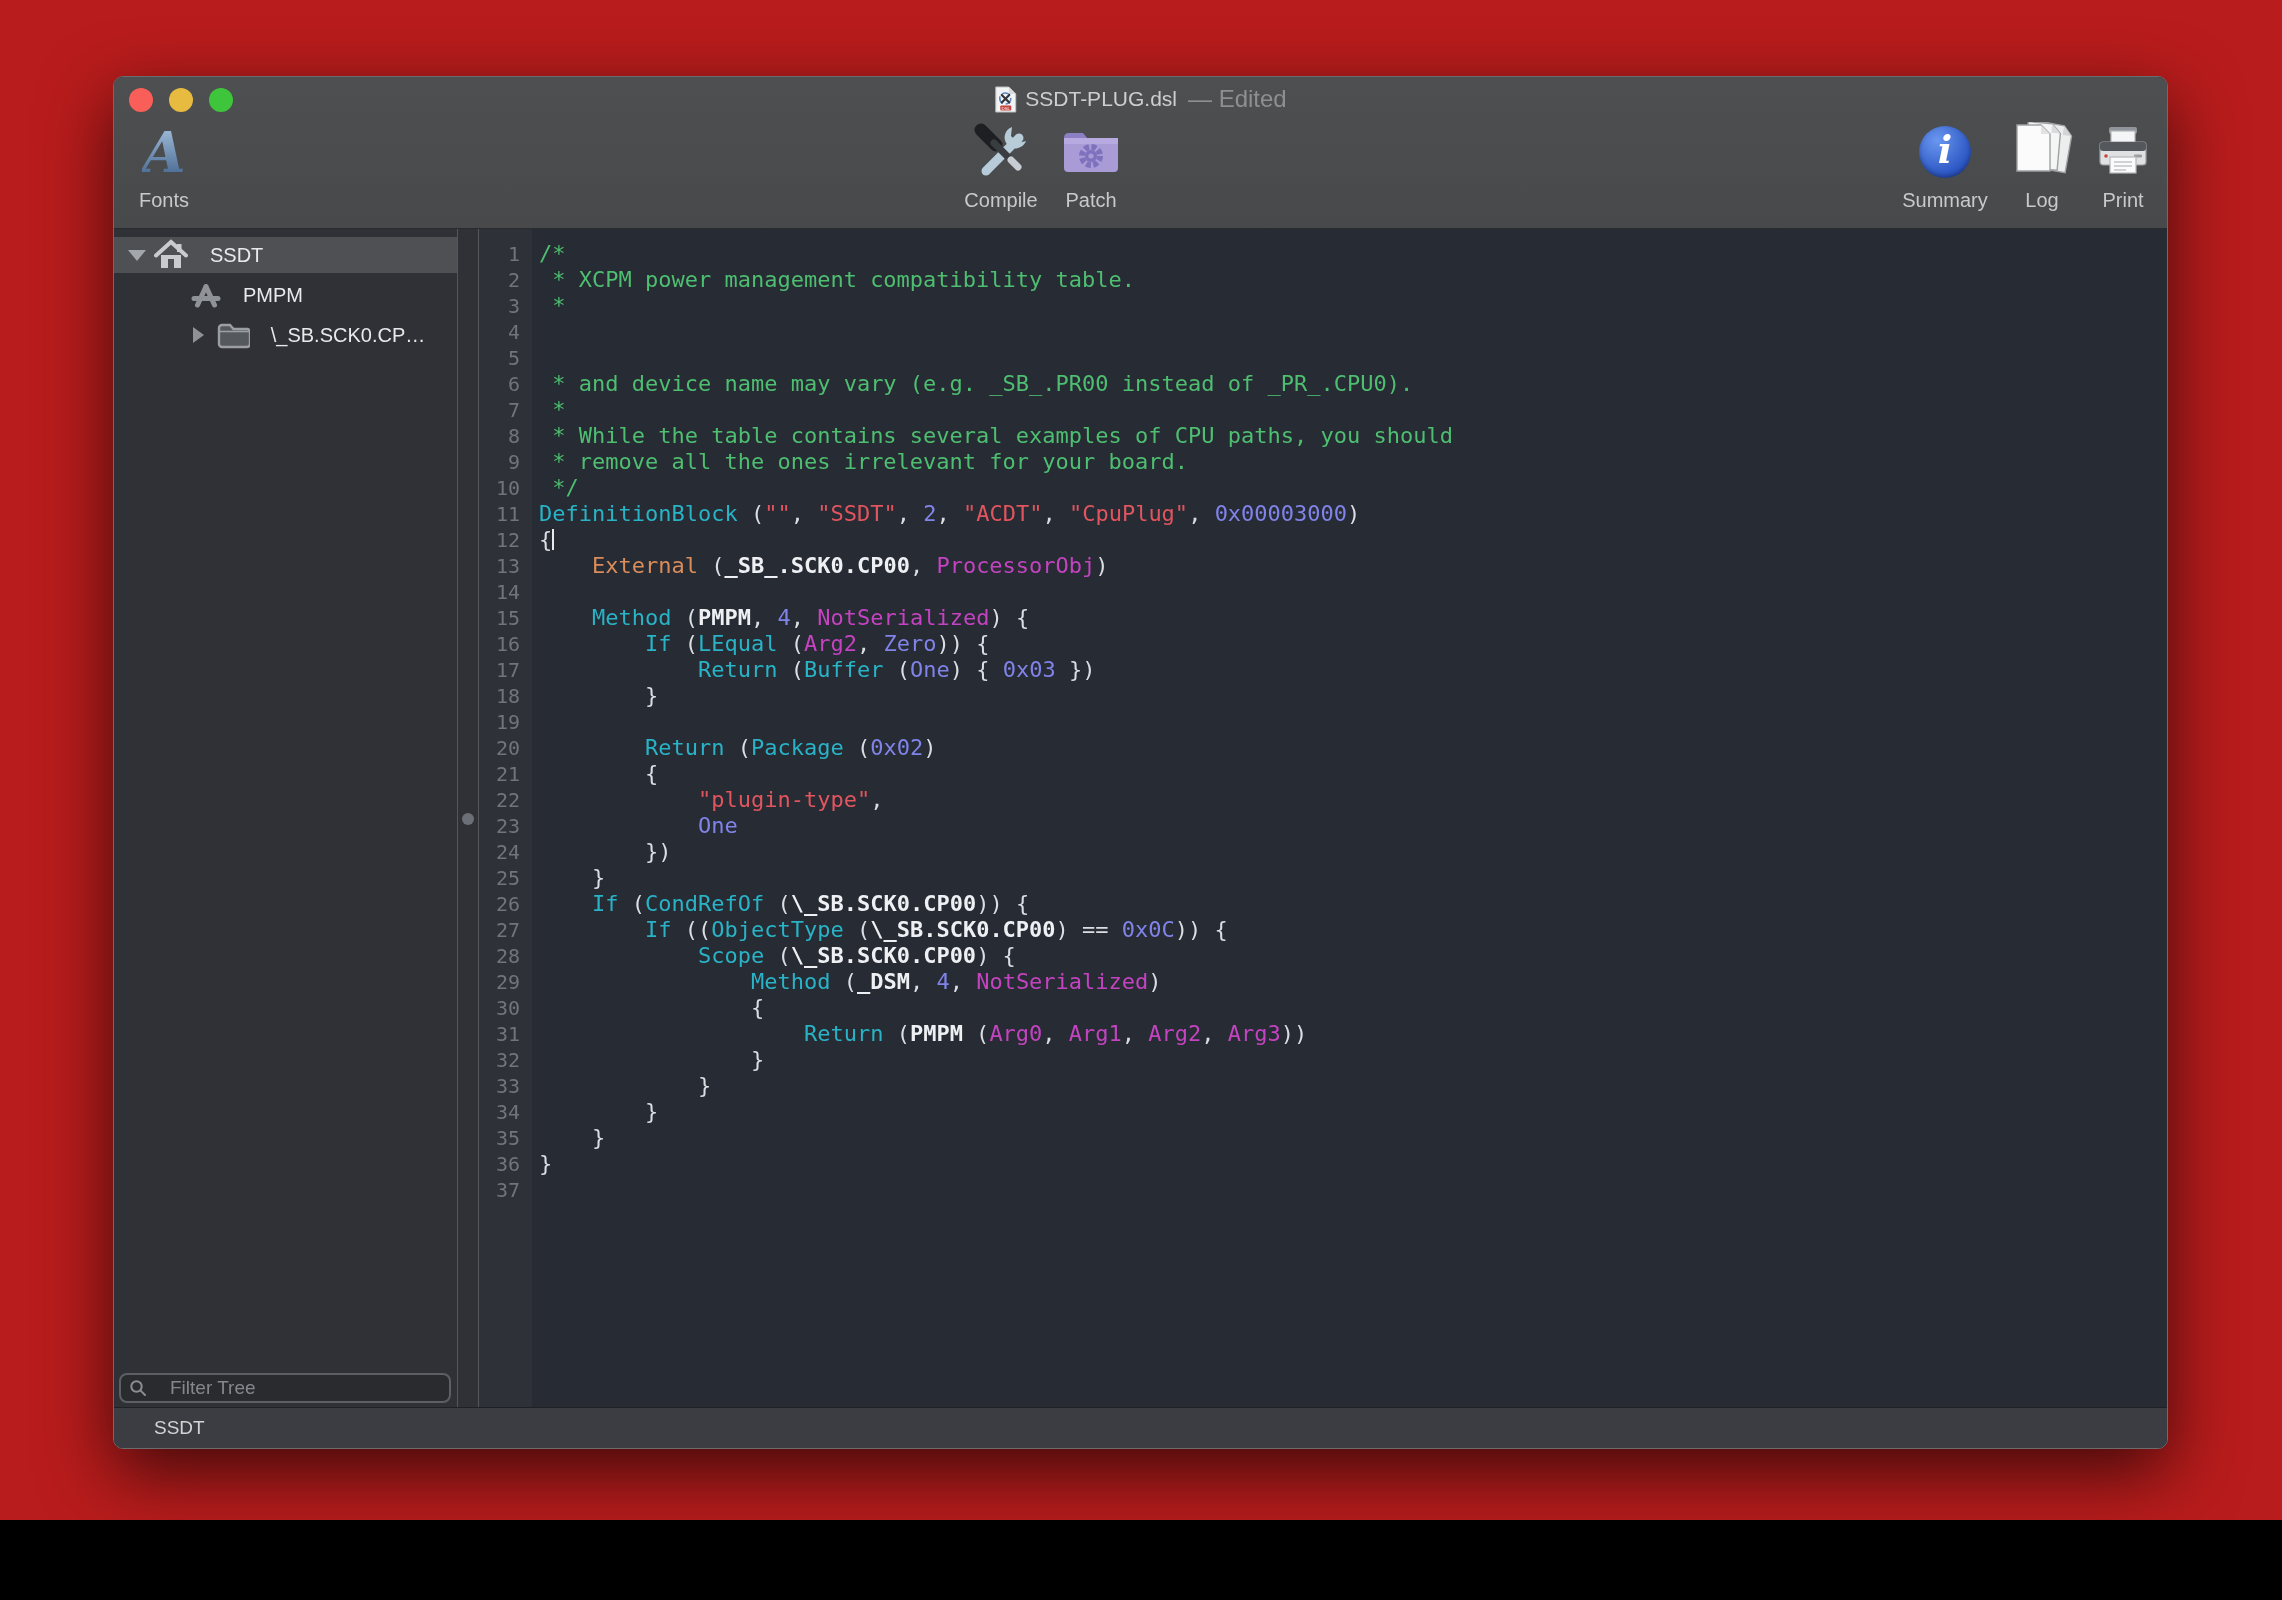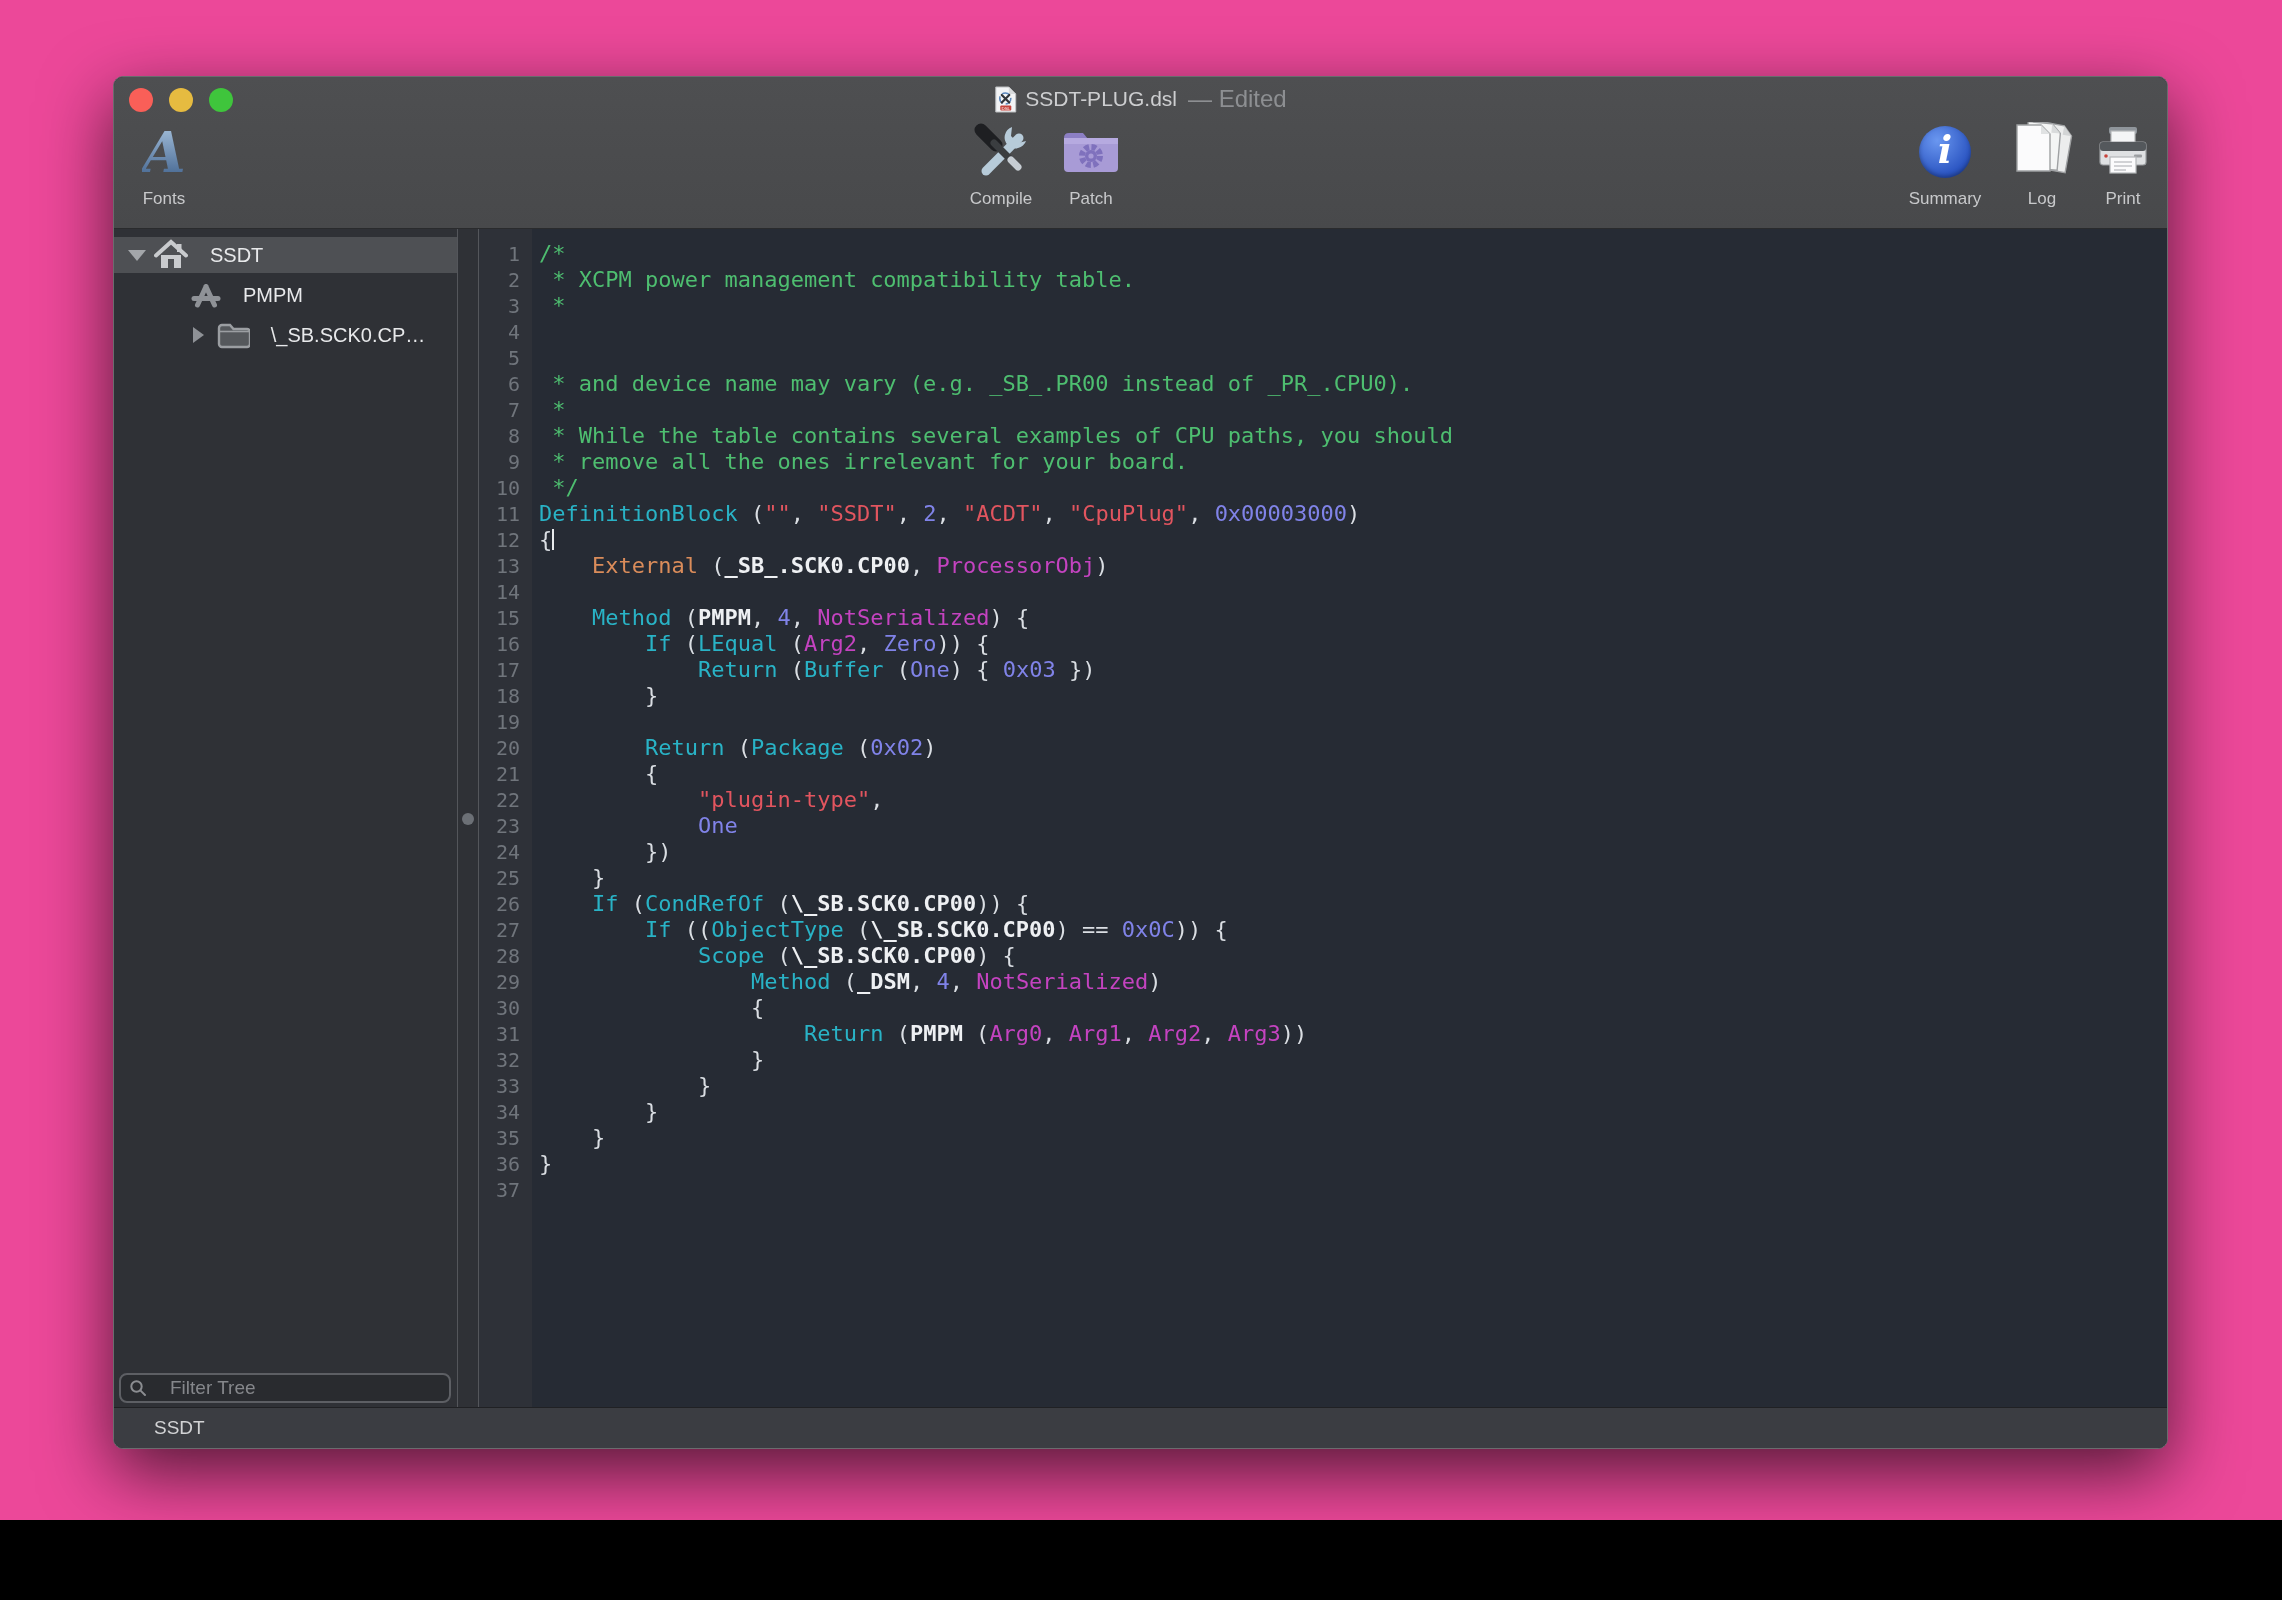--- a/index.html
+++ b/index.html
@@ -1,18 +1,18 @@
 <!DOCTYPE html>
 <html><head>
 <meta charset="utf-8">
 <style>
   * { margin:0; padding:0; box-sizing:border-box; }
   html,body { width:2282px; height:1600px; background:#000; overflow:hidden;
               font-family:"Liberation Sans", sans-serif; }
-  .screen { position:relative; width:2282px; height:1520px; background:#ec4899; }
+  .screen { position:relative; width:2282px; height:1520px; background:#b91c1c; }
 
   
   .window { position:absolute; left:113px; top:76px; width:2055px; height:1373px;
             border-radius:10px; overflow:hidden; background:#262b34;
             border:1px solid #6a6c6e; box-shadow:0 24px 70px rgba(0,0,0,.65); }
 
   
   .header { position:absolute; left:0; top:0; width:100%; height:152px;
             background:linear-gradient(#4e4f51,#48494b); border-bottom:1px solid #2a2b2d; }
   .tl { position:absolute; top:11px; width:24px; height:24px; border-radius:50%; }
@@ -21,21 +21,21 @@
   .tl.zoom  { left:95px; background:#3fc53c; }
 
   .title-group { position:absolute; top:4px; left:50%; transform:translateX(-50%);
                  height:36px; display:flex; align-items:center; gap:9px; white-space:nowrap; }
   .title-file { font-size:21px; color:#cdced0; }
   .title-suffix { font-size:24px; color:#8d8f92; margin-left:2px; }
 
   .tb-item { position:absolute; top:40px; width:120px; display:flex; flex-direction:column;
              align-items:center; cursor:default; }
   .tb-icon { height:70px; display:flex; align-items:center; justify-content:center; }
-  .tb-label { font-size:17px; color:#c8c9cb; margin-top:2px; }
+  .tb-label { font-size:20px; color:#c8c9cb; margin-top:2px; }
   .tb-fonts   { left:4px; width:92px; }
   .tb-compile { left:827px; }
   .tb-patch   { left:917px; }
   .tb-summary { left:1771px; }
   .tb-log     { left:1868px; }
   .tb-print   { left:1949px; }
 
   .fonts-a { font-family:"DejaVu Serif", serif; font-style:italic; font-weight:bold;
              font-size:56px; line-height:60px;
              background:linear-gradient(#a9c4df,#3f618c);

